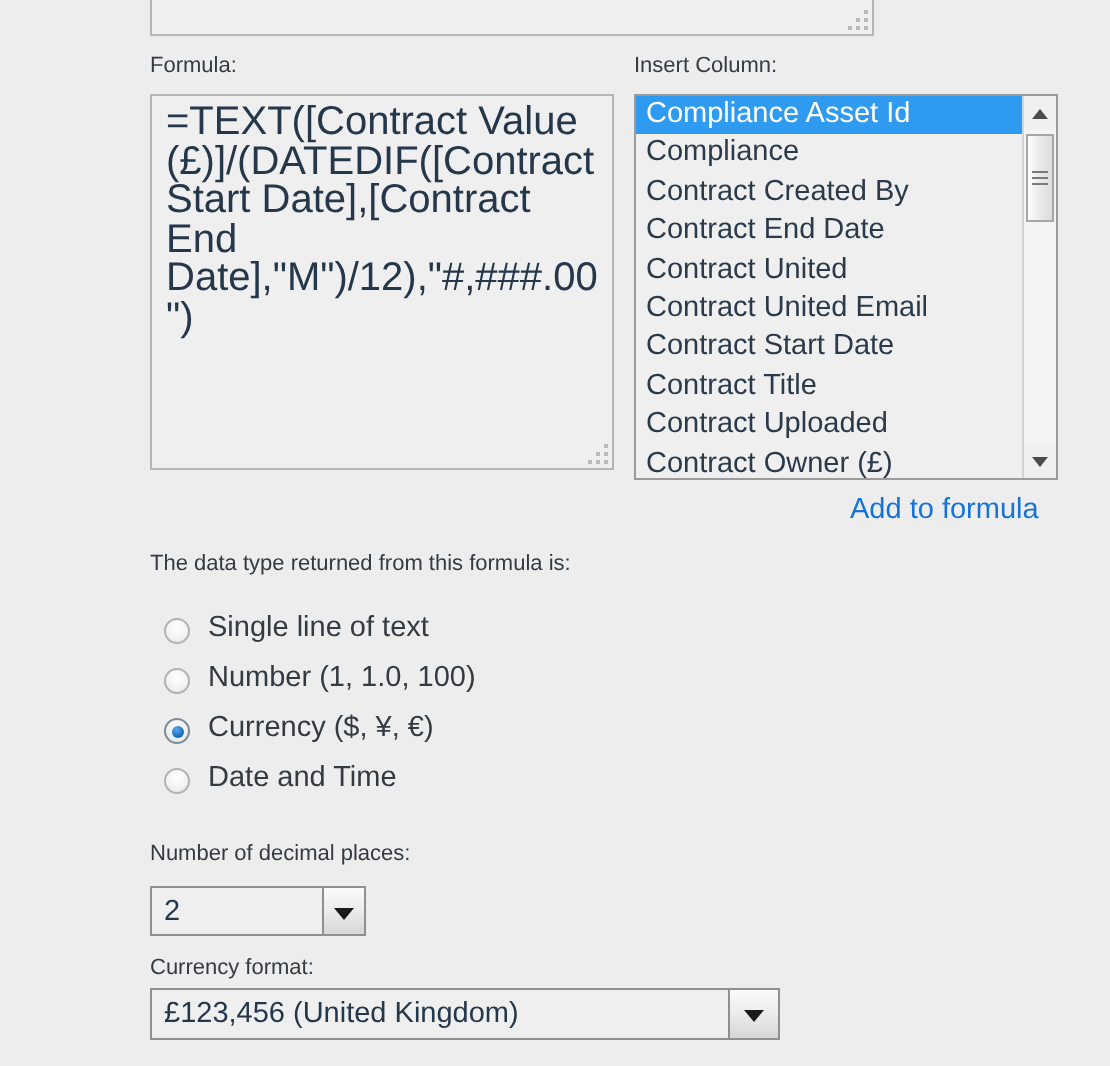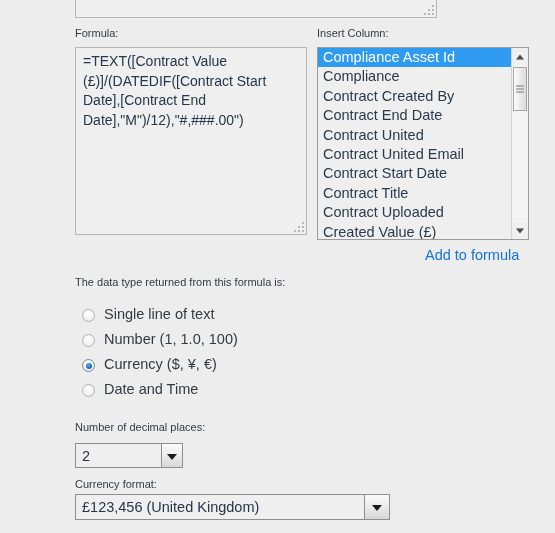--- a/index.html
+++ b/index.html
@@ -62,21 +62,21 @@
     position: absolute;
     left: 75px;
     top: 47px;
     width: 232px;
     height: 188px;
     background: #efefef;
     border: 1px solid #b6b6b6;
     box-sizing: border-box;
     padding: 4px 6px 0 7px;
     font-family: "Liberation Sans", sans-serif;
-    font-size: 14px;
+    font-size: 20px;
     line-height: 19.5px;
     color: #25374a;
     white-space: pre-wrap;
     word-break: break-word;
     overflow: hidden;
   }
 
   
   #insert-label { position: absolute; left: 317px; top: 25px; }
   .listbox {
@@ -308,21 +308,21 @@
     <div class="lb-items" id="lb-items">
         <div class="lb-item selected">Compliance Asset Id</div>
         <div class="lb-item">Compliance</div>
         <div class="lb-item">Contract Created By</div>
         <div class="lb-item">Contract End Date</div>
         <div class="lb-item">Contract United</div>
         <div class="lb-item">Contract United Email</div>
         <div class="lb-item">Contract Start Date</div>
         <div class="lb-item">Contract Title</div>
         <div class="lb-item">Contract Uploaded</div>
-        <div class="lb-item">Created Value (£)</div>
+        <div class="lb-item">Contract Owner (£)</div>
       </div>
     <div class="sb">
       <div class="sb-btn up">
         <span class="arrow up"></span>
       </div>
       <div class="sb-thumb">
         <span class="lines">
           <i></i>
             <i></i>
             <i></i>

